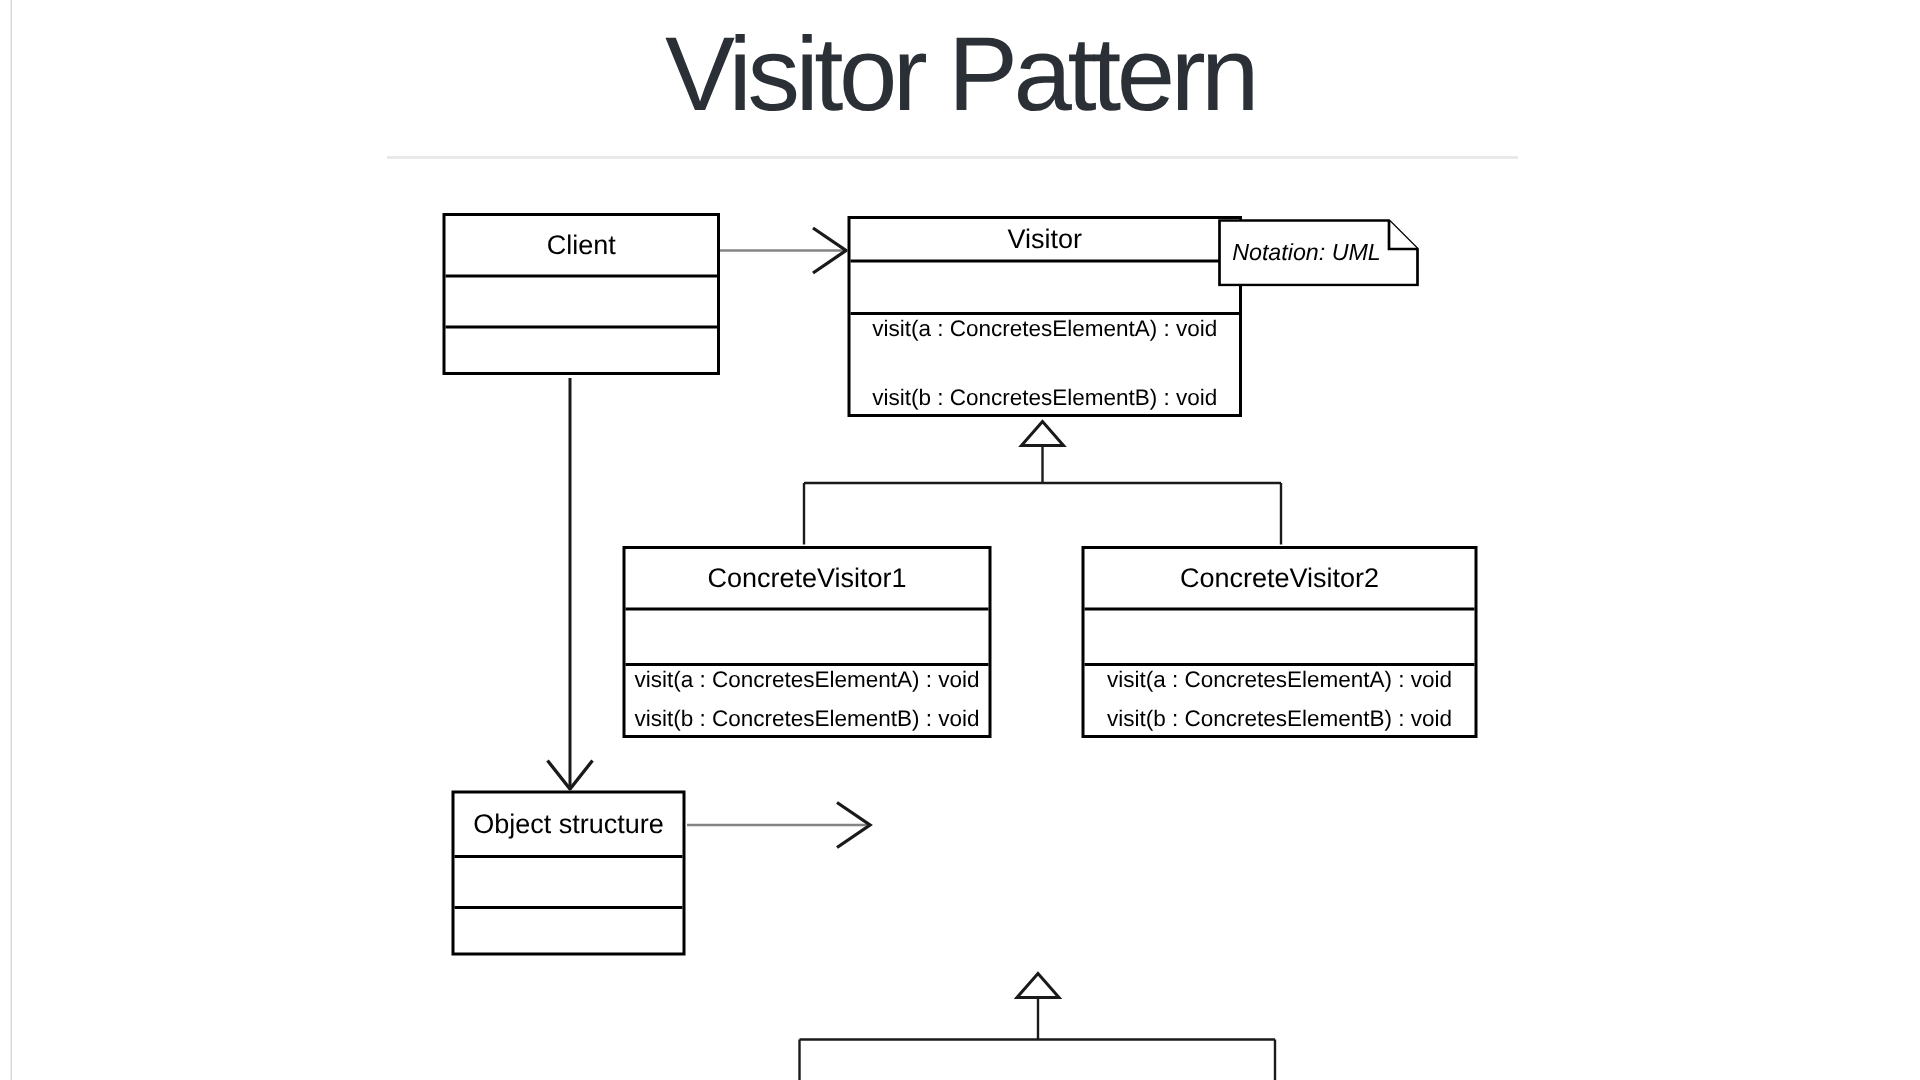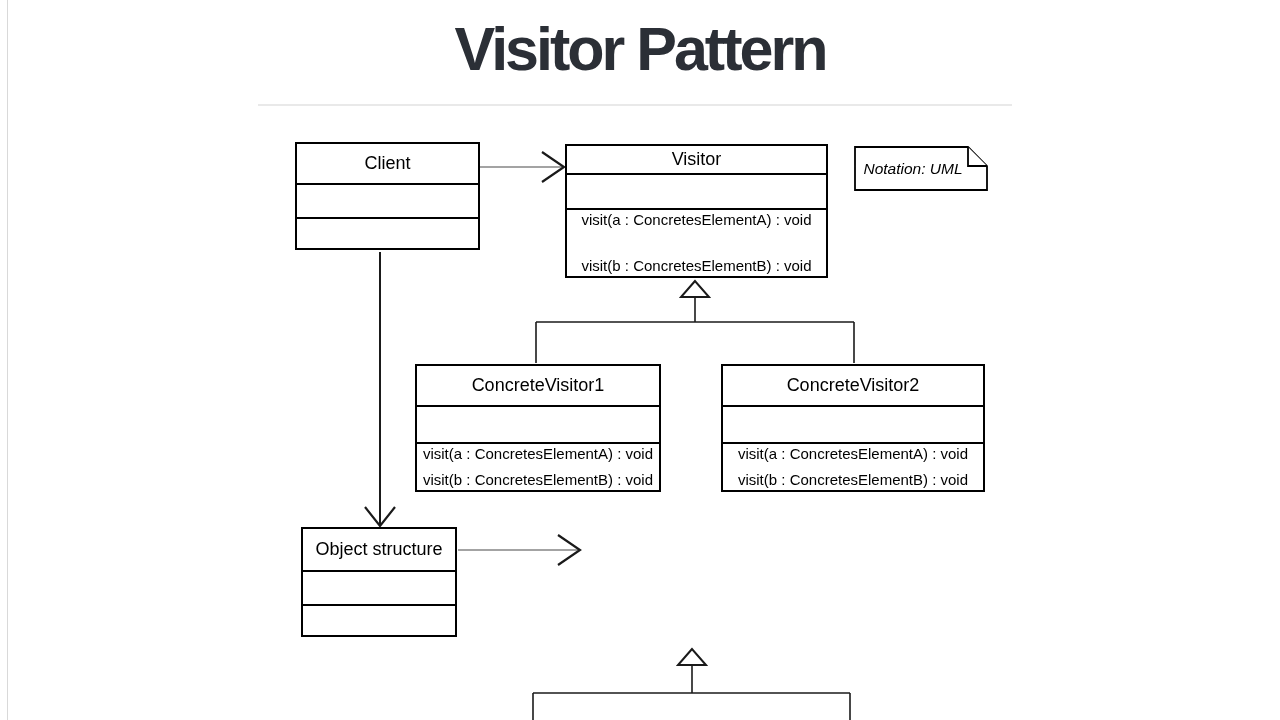--- a/index.html
+++ b/index.html
@@ -7,21 +7,21 @@
     position:relative;
     width:1280px;height:720px;
     background:#ffffff;
     overflow:hidden;
     font-family:"Liberation Sans", sans-serif;
   }
   .edge-line{position:absolute;left:7px;top:0;width:1px;height:720px;background:#d9d9d9;}
   .page-title{
     position:absolute;left:0;top:8px;width:1280px;
     text-align:center;
-    font-size:61px;line-height:82px;font-weight:bold;letter-spacing:-3px;
+    font-size:70px;line-height:82px;font-weight:normal;letter-spacing:-3px;
     color:#2b2f36;margin:0;
   }
   .title-divider{position:absolute;left:258px;top:104px;width:754px;height:2px;background:#e9e9e9;}
   svg.connectors{position:absolute;left:0;top:0;width:1280px;height:720px;}
 
   .uml-class{
     position:absolute;
     background:#ffffff;
     border:2px solid #000000;
     box-sizing:border-box;
@@ -33,21 +33,21 @@
   .uml-name{
     display:flex;align-items:center;justify-content:center;
     font-size:18px;
   }
   .uml-methods{
     display:flex;flex-direction:column;justify-content:space-between;
     text-align:center;font-size:15px;line-height:20px;
   }
   .uml-attrs{flex:0 0 auto;}
 
-  .uml-note{position:absolute;left:854px;top:146px;width:135px;height:45px;}
+  .uml-note{position:absolute;left:812px;top:146px;width:135px;height:45px;}
   .uml-note .note-text{
     position:absolute;left:0;top:0;width:118px;height:45px;
     display:flex;align-items:center;justify-content:center;
     font-style:italic;font-size:15.5px;color:#000000;
   }
 </style>
 </head>
 <body>
 
 <div id="canvas">

